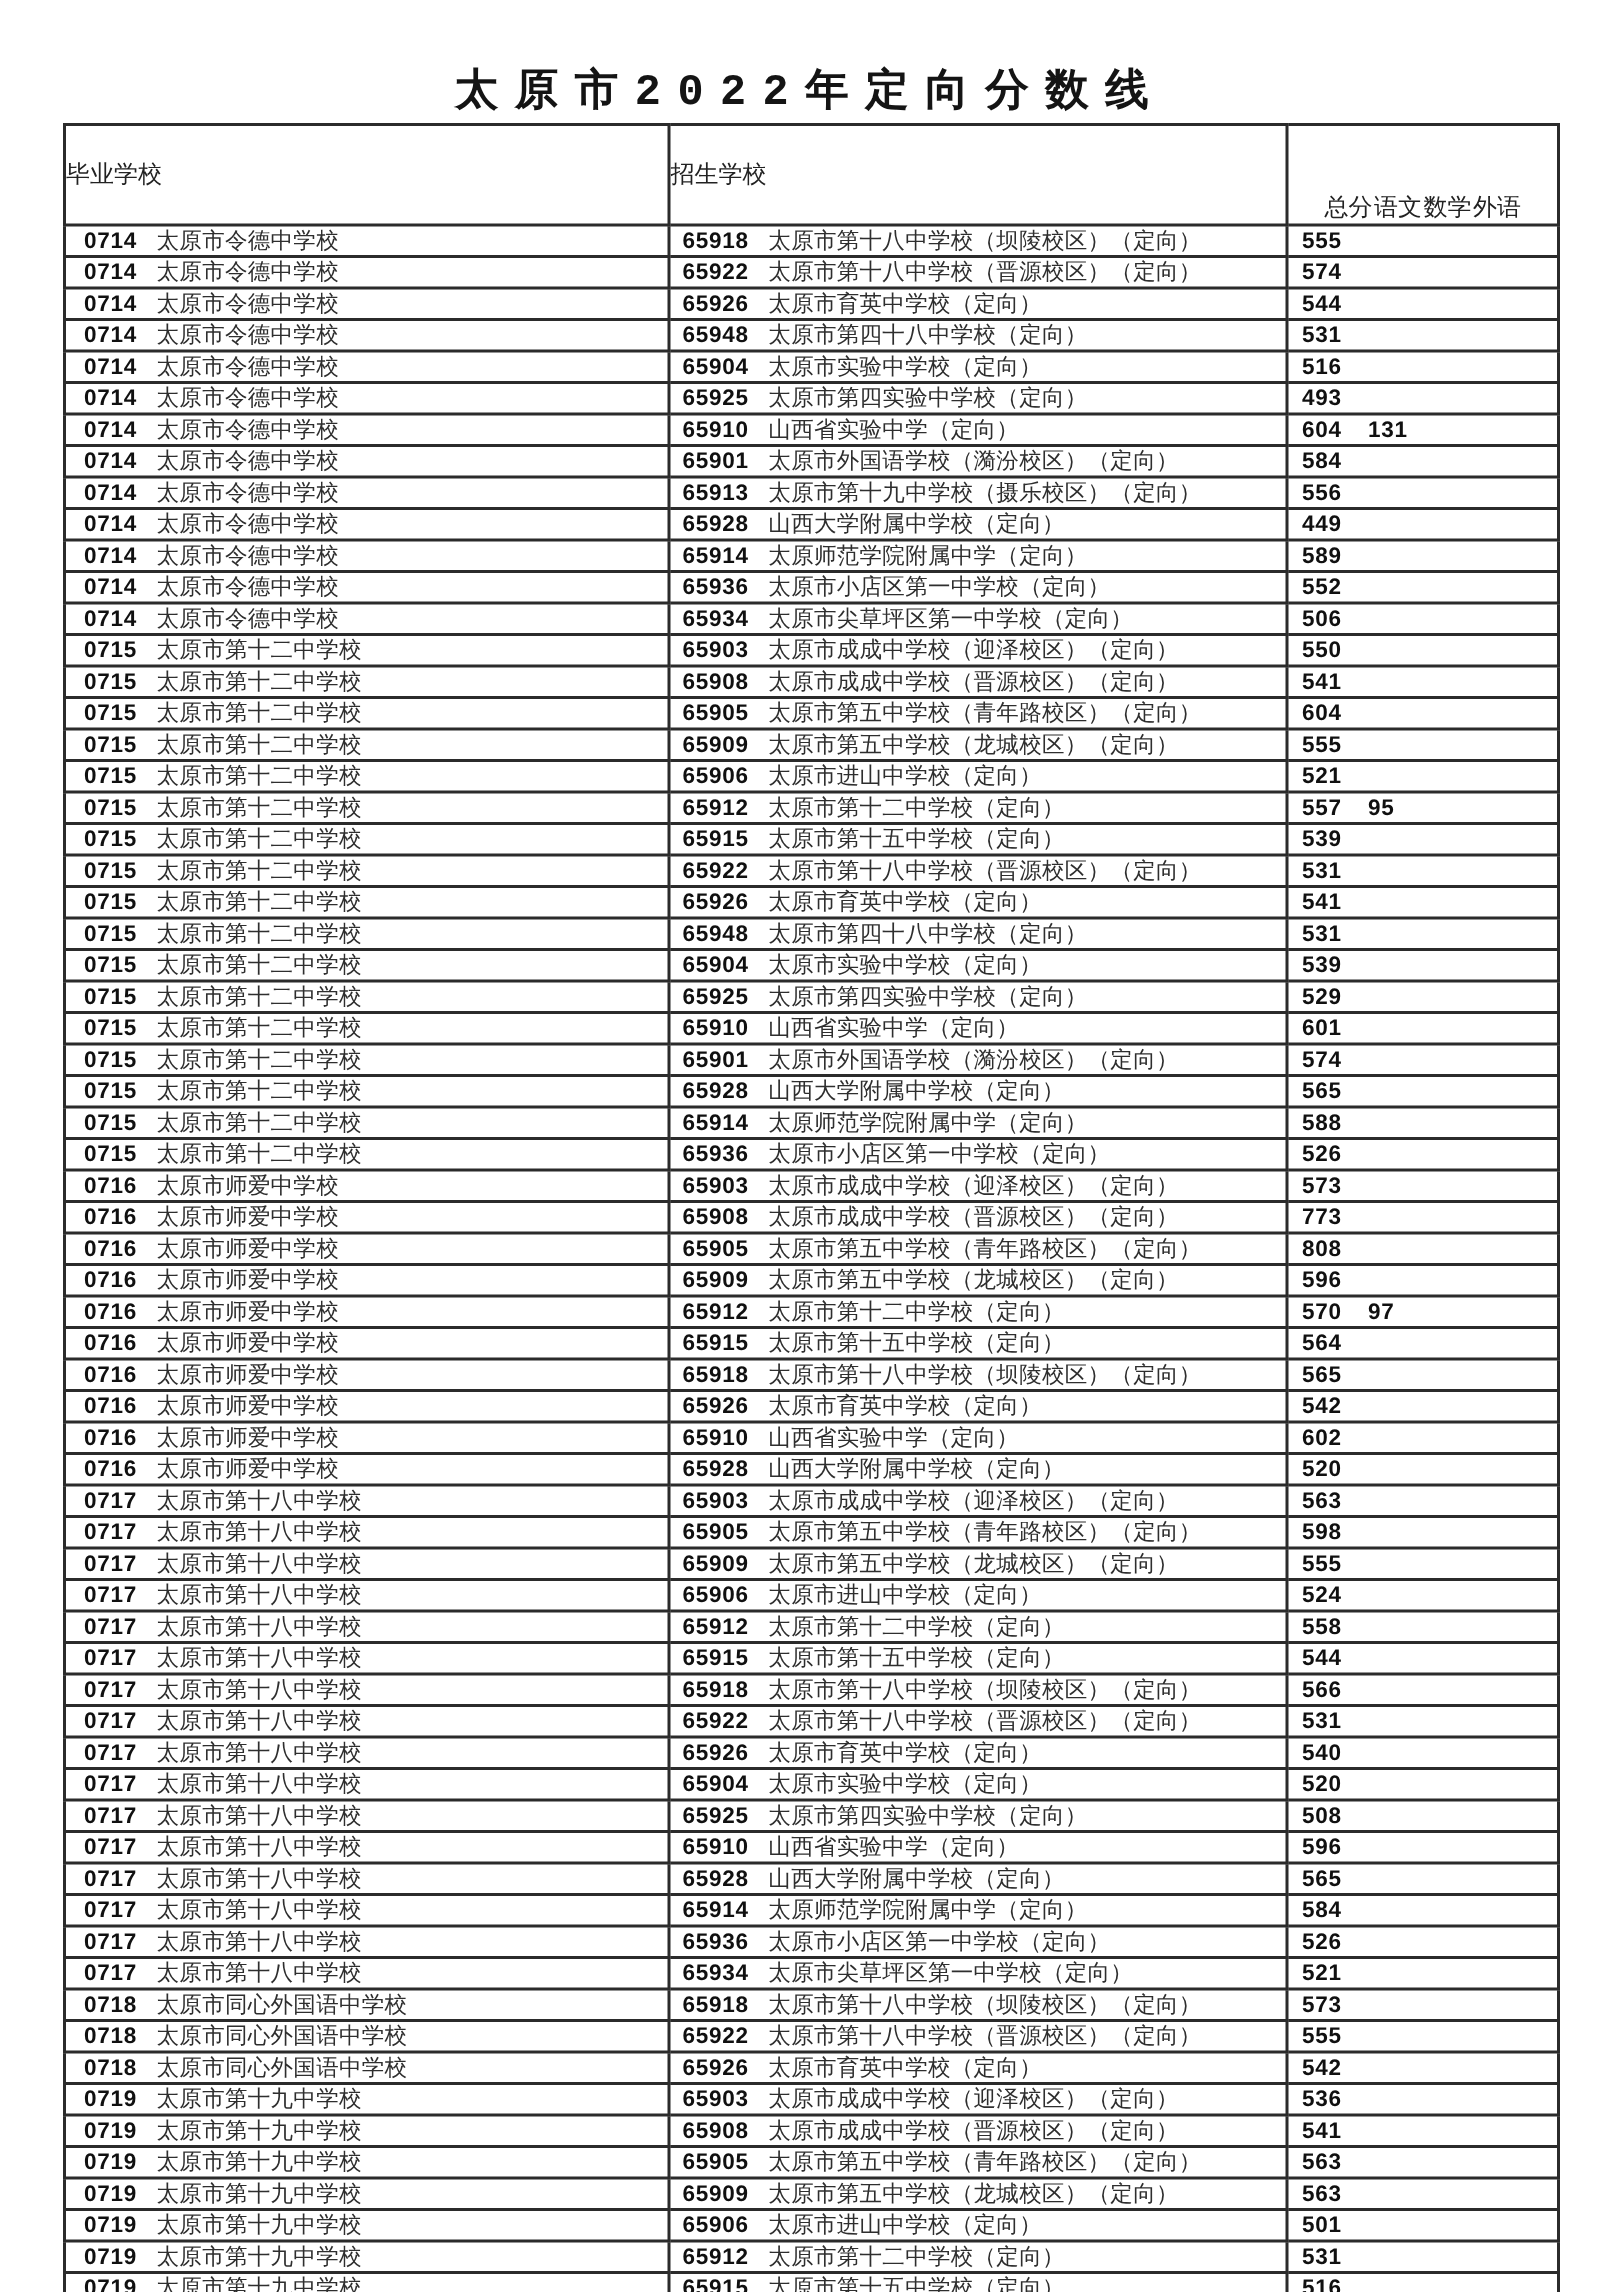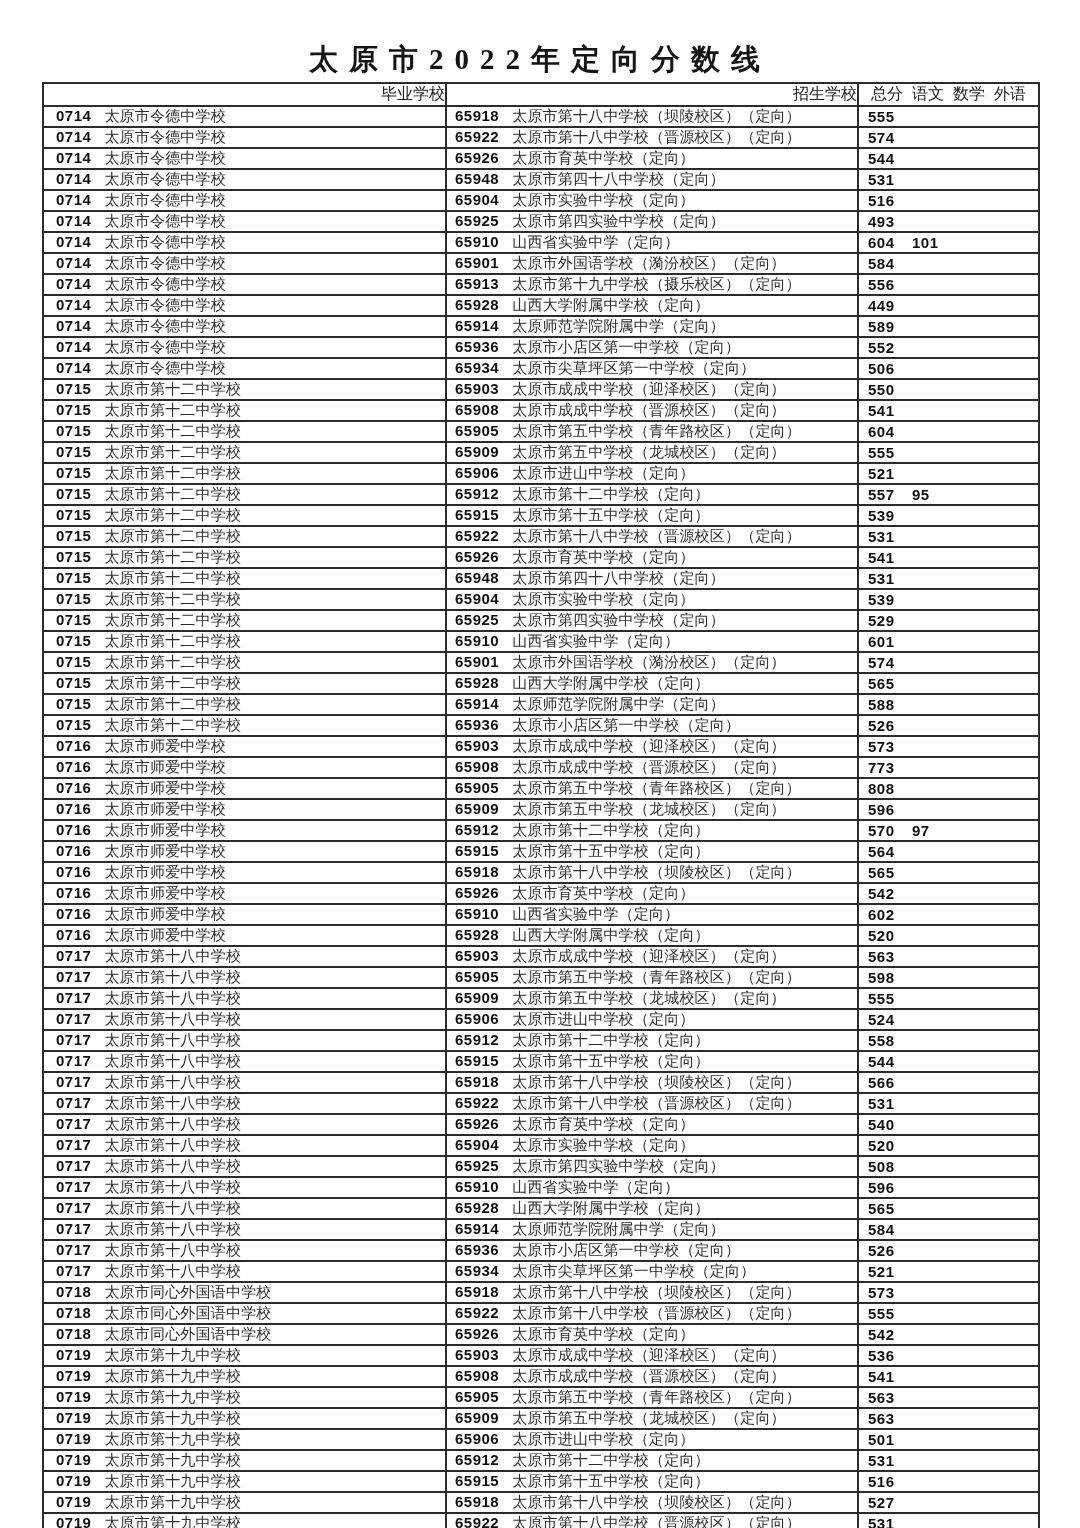--- a/index.html
+++ b/index.html
@@ -9,21 +9,21 @@
     background:#ffffff;
     font-family:"Liberation Sans", sans-serif;
     color:#1c1c1c;
     overflow:hidden;
   }
   .title{
     position:absolute;
     top:40px;left:0;width:100%;
     margin:0;
     text-align:center;
-    font-family:Liberation Serif, serif;
+    font-family:Liberation Mono, monospace;
     font-size:29px;
     font-weight:600;
     letter-spacing:11px;
     color:#141414;
     white-space:nowrap;
   }
   table.score-table{
     position:absolute;
     left:42px;top:82px;
     width:996px;
@@ -38,27 +38,28 @@
     padding:0;
     overflow:hidden;
     white-space:nowrap;
   }
   thead th{
     height:21px;
     font-family:"Liberation Serif", serif;
     font-weight:500;
     font-size:16px;
     color:#222;
-    text-align:right;
+    text-align:left;
     vertical-align:middle;
   }
   th.score-head .score-head-inner{
     display:flex;
     justify-content:space-between;
-    padding:0 12px;
+    padding:0 24px;
+    margin-top:44px;
   }
   tbody td{
     height:18.2px;
     vertical-align:middle;
     font-size:15px;
   }
   td.grad-cell{padding-left:12px;}
   td.adm-cell{padding-left:8px;}
   td.score-cell{padding-left:9px;}
   .code{
@@ -139,21 +140,21 @@
           <td class="score-cell"><span class="total">516</span></td>
         </tr>
         <tr>
           <td class="grad-cell"><span class="code">0714</span><span class="school">太原市令德中学校</span></td>
           <td class="adm-cell"><span class="code">65925</span><span class="school">太原市第四实验中学校（定向）</span></td>
           <td class="score-cell"><span class="total">493</span></td>
         </tr>
         <tr>
           <td class="grad-cell"><span class="code">0714</span><span class="school">太原市令德中学校</span></td>
           <td class="adm-cell"><span class="code">65910</span><span class="school">山西省实验中学（定向）</span></td>
-          <td class="score-cell"><span class="total">604</span><span class="cn-score">101</span></td>
+          <td class="score-cell"><span class="total">604</span><span class="cn-score">131</span></td>
         </tr>
         <tr>
           <td class="grad-cell"><span class="code">0714</span><span class="school">太原市令德中学校</span></td>
           <td class="adm-cell"><span class="code">65901</span><span class="school">太原市外国语学校（漪汾校区）（定向）</span></td>
           <td class="score-cell"><span class="total">584</span></td>
         </tr>
         <tr>
           <td class="grad-cell"><span class="code">0714</span><span class="school">太原市令德中学校</span></td>
           <td class="adm-cell"><span class="code">65913</span><span class="school">太原市第十九中学校（摄乐校区）（定向）</span></td>
           <td class="score-cell"><span class="total">556</span></td>

